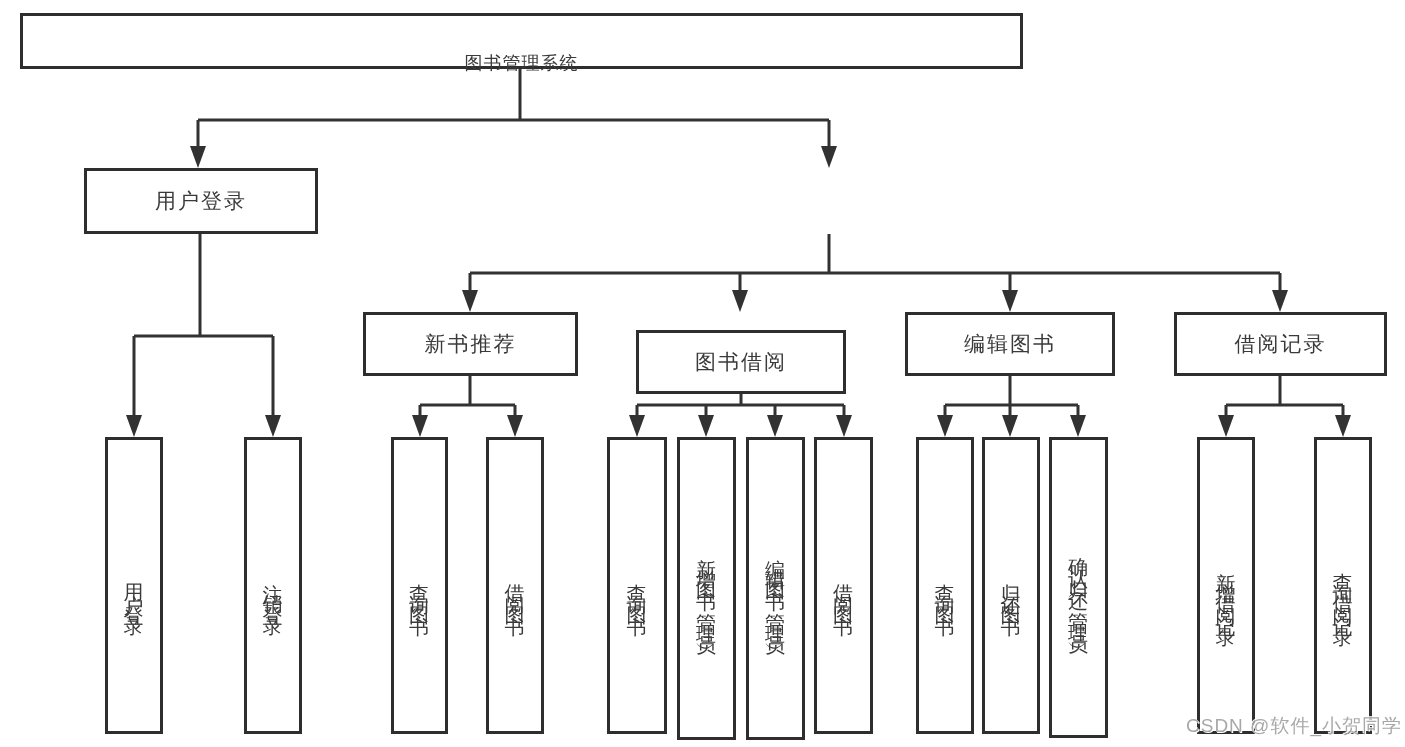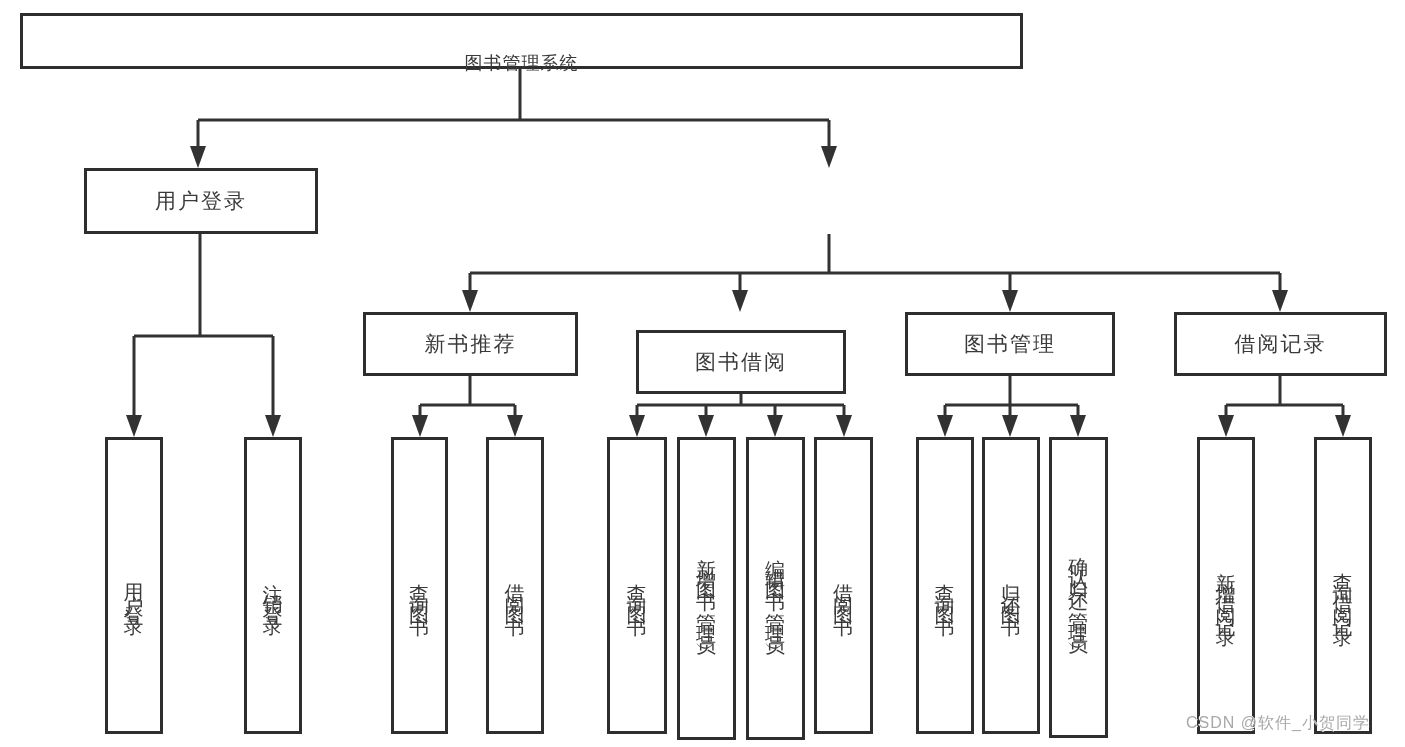--- a/index.html
+++ b/index.html
@@ -50,21 +50,21 @@
     line-height: 1;
     letter-spacing: 11px;
     white-space: nowrap;
     padding-top: 8px;
     color: #3a3a3a;
   }
   .watermark {
     position: absolute;
     left: 1186px;
     top: 713px;
-    font-size: 16px;
+    font-size: 19px;
     letter-spacing: 1px;
     color: #a8a8a8;
     text-shadow: 1px 1px 0 #ffffff, -1px -1px 0 #ffffff;
     white-space: nowrap;
     z-index: 10;
   }
 
   
   #n-root   { left: 20px;   top: 13px;  width: 1003px; height: 56px; }
   #n-login1 { left: 84px;   top: 168px; width: 234px;  height: 66px; }
@@ -147,21 +147,21 @@
     <span>用户登录</span>
   </div>
 
   <div id="n-rec" class="box hbox">
     <span>新书推荐</span>
   </div>
   <div id="n-bor" class="box hbox">
     <span>图书借阅</span>
   </div>
   <div id="n-cur" class="box hbox">
-    <span>图书管理</span>
+    <span>编辑图书</span>
   </div>
   <div id="n-recd" class="box hbox">
     <span>借阅记录</span>
   </div>
 
   <div id="n-a1" class="box vbox">
     <span>用户登录</span>
   </div>
   <div id="n-a2" class="box vbox">
     <span>注销登录</span>

